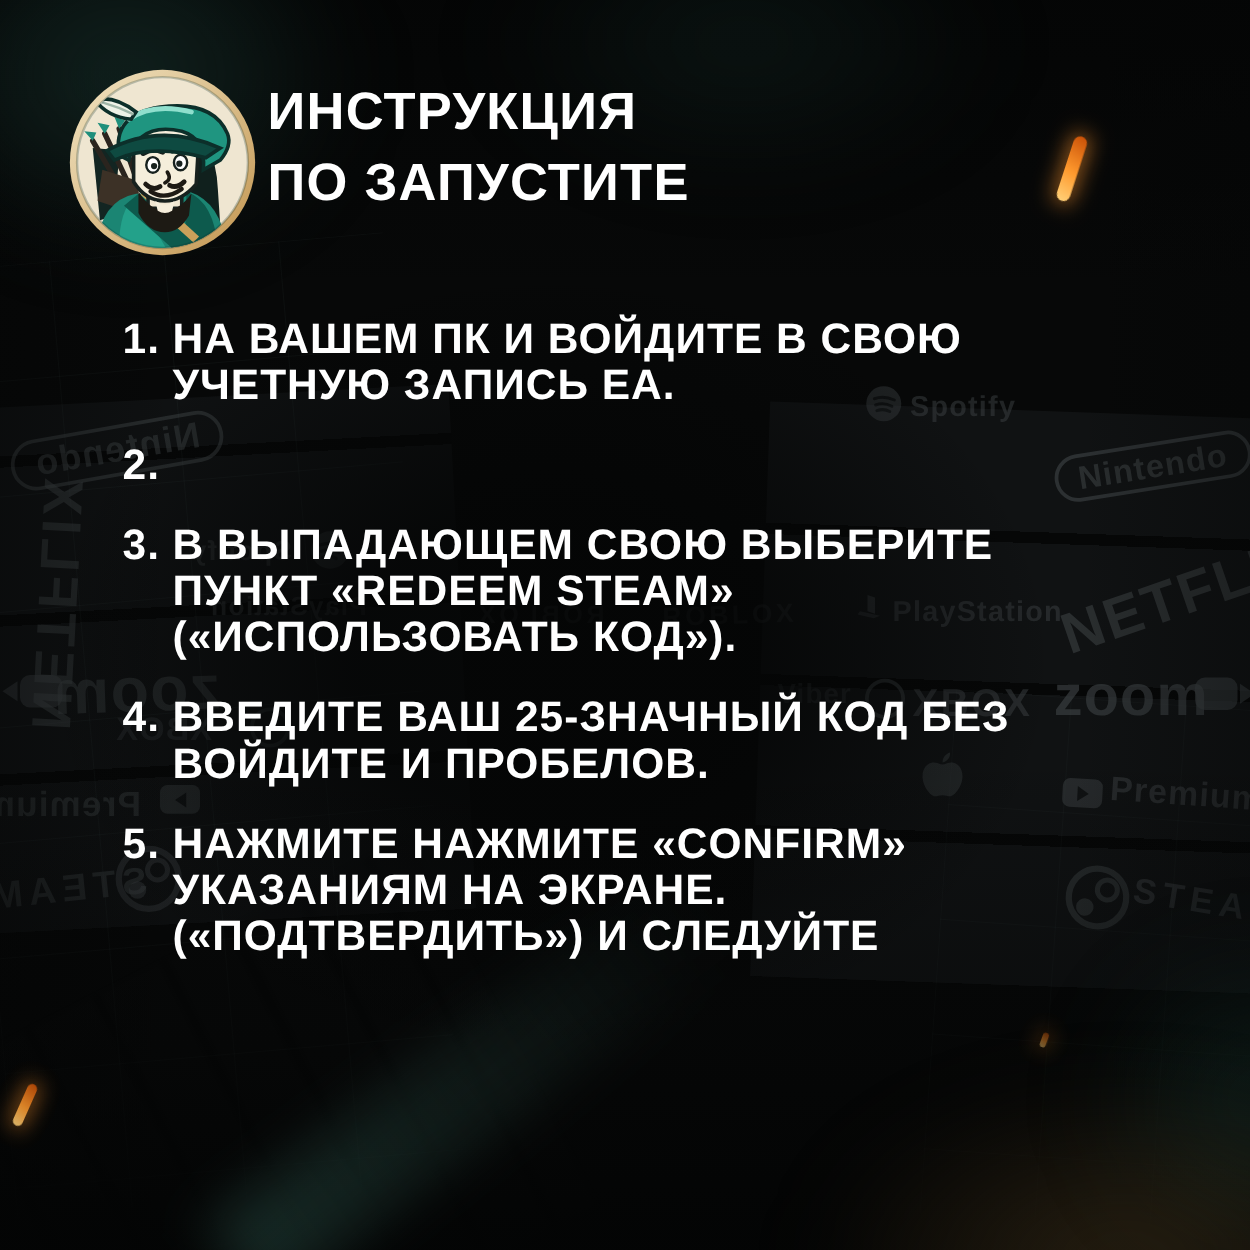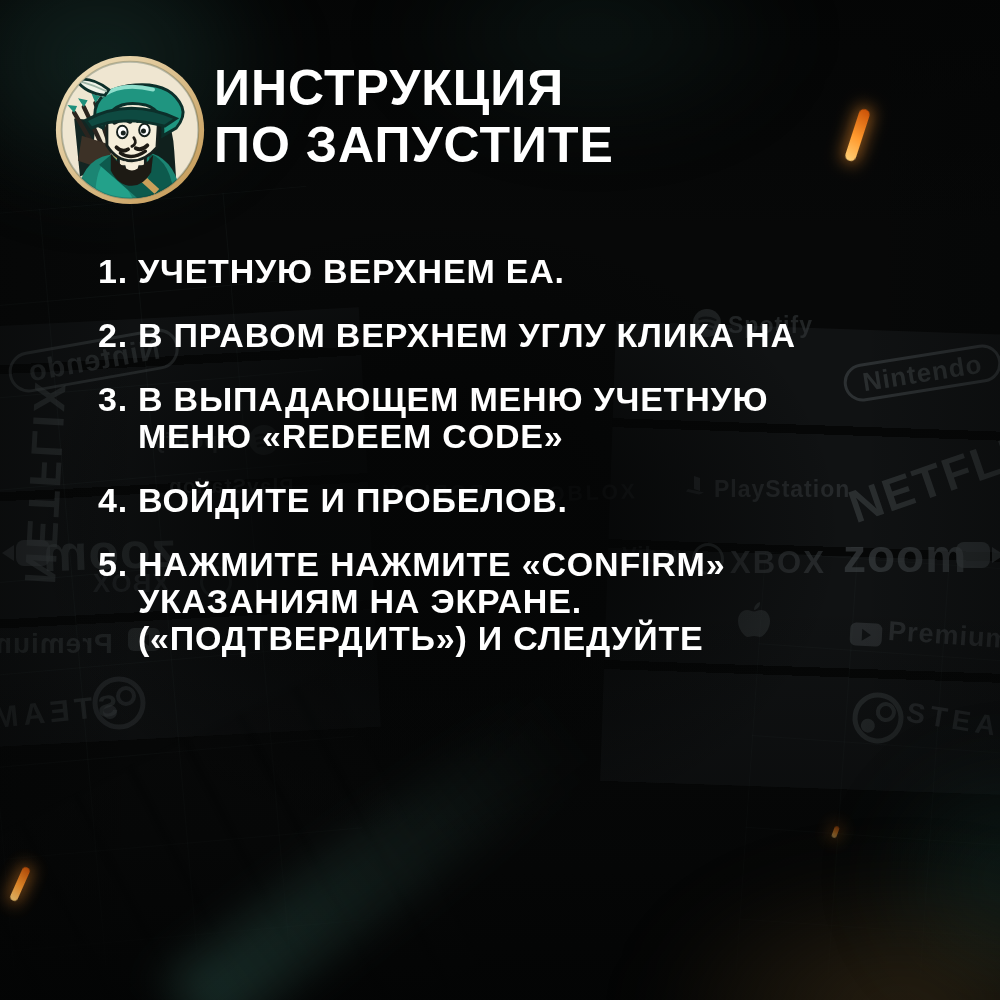--- a/index.html
+++ b/index.html
@@ -61,21 +61,21 @@
   .ov-center{background:radial-gradient(ellipse 56% 44% at 44% 53%,rgba(4,5,5,.8) 28%,rgba(4,5,5,0) 72%);}
   .ov-frame{background:
       linear-gradient(180deg,rgba(4,5,5,.85) 0%,rgba(4,5,5,0) 24%),
       linear-gradient(0deg,rgba(3,4,4,.92) 0%,rgba(3,4,4,.4) 16%,rgba(3,4,4,0) 40%),
       linear-gradient(90deg,rgba(4,5,5,.4) 0%,rgba(4,5,5,0) 14%,rgba(4,5,5,0) 86%,rgba(4,5,5,.32) 100%);}
   
   .content{position:absolute;inset:0;z-index:10;}
   .avatar{position:absolute;left:53px;top:53px;width:154px;height:154px;}
   .title{
     position:absolute;left:214px;top:60px;color:#fff;font-weight:bold;
-    font-size:50px;line-height:57px;letter-spacing:1px;
+    font-size:42px;line-height:57px;letter-spacing:1px;
   }
   .steps{position:absolute;left:0;top:253px;width:1000px;color:#fff;}
   .step{display:flex;margin-bottom:27px;}
   .step-num{
     width:128px;flex:0 0 128px;text-align:right;font-weight:bold;
     font-size:34px;line-height:37px;letter-spacing:.8px;
   }
   .step-lines{margin-left:10px;font-weight:bold;font-size:34px;line-height:37px;letter-spacing:.8px;}
 </style>
 </head>
@@ -230,42 +230,44 @@
     <div class="title">
       <div>ИНСТРУКЦИЯ</div>
       <div>ПО ЗАПУСТИТЕ</div>
     </div>
 
     <div class="steps">
 
       <div class="step">
         <div class="step-num">1.</div>
         <div class="step-lines">
-          <div>УЧЕТНУЮ ВЕРХНЕМ EA.</div>
+          <div>НА ВАШЕМ ПК И ВОЙДИТЕ В СВОЮ</div>
+          <div>УЧЕТНУЮ ЗАПИСЬ EA.</div>
         </div>
       </div>
 
       <div class="step">
         <div class="step-num">2.</div>
         <div class="step-lines">
-          <div>В ПРАВОМ ВЕРХНЕМ УГЛУ КЛИКА НА</div>
         </div>
       </div>
 
       <div class="step">
         <div class="step-num">3.</div>
         <div class="step-lines">
-          <div>В ВЫПАДАЮЩЕМ МЕНЮ УЧЕТНУЮ</div>
-          <div>МЕНЮ «REDEEM CODE»</div>
+          <div>В ВЫПАДАЮЩЕМ СВОЮ ВЫБЕРИТЕ</div>
+          <div>ПУНКТ «REDEEM STEAM»</div>
+          <div>(«ИСПОЛЬЗОВАТЬ КОД»).</div>
         </div>
       </div>
 
       <div class="step">
         <div class="step-num">4.</div>
         <div class="step-lines">
+          <div>ВВЕДИТЕ ВАШ 25-ЗНАЧНЫЙ КОД БЕЗ</div>
           <div>ВОЙДИТЕ И ПРОБЕЛОВ.</div>
         </div>
       </div>
 
       <div class="step">
         <div class="step-num">5.</div>
         <div class="step-lines">
           <div>НАЖМИТЕ НАЖМИТЕ «CONFIRM»</div>
           <div>УКАЗАНИЯМ НА ЭКРАНЕ.</div>
           <div>(«ПОДТВЕРДИТЬ») И СЛЕДУЙТЕ</div>

